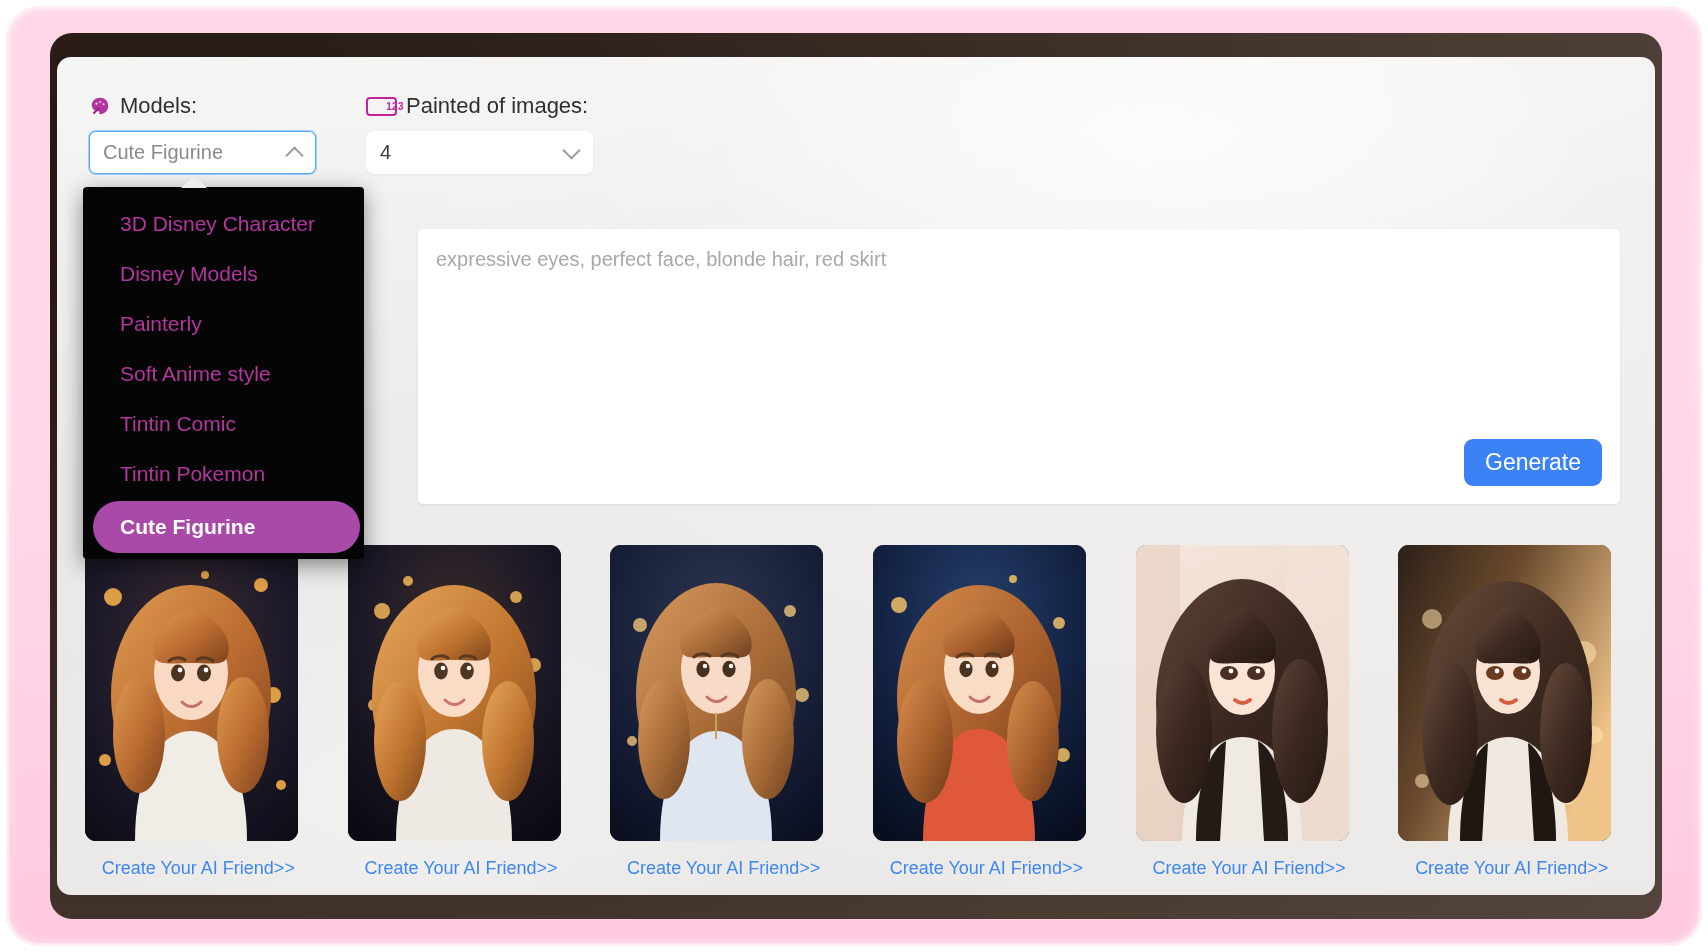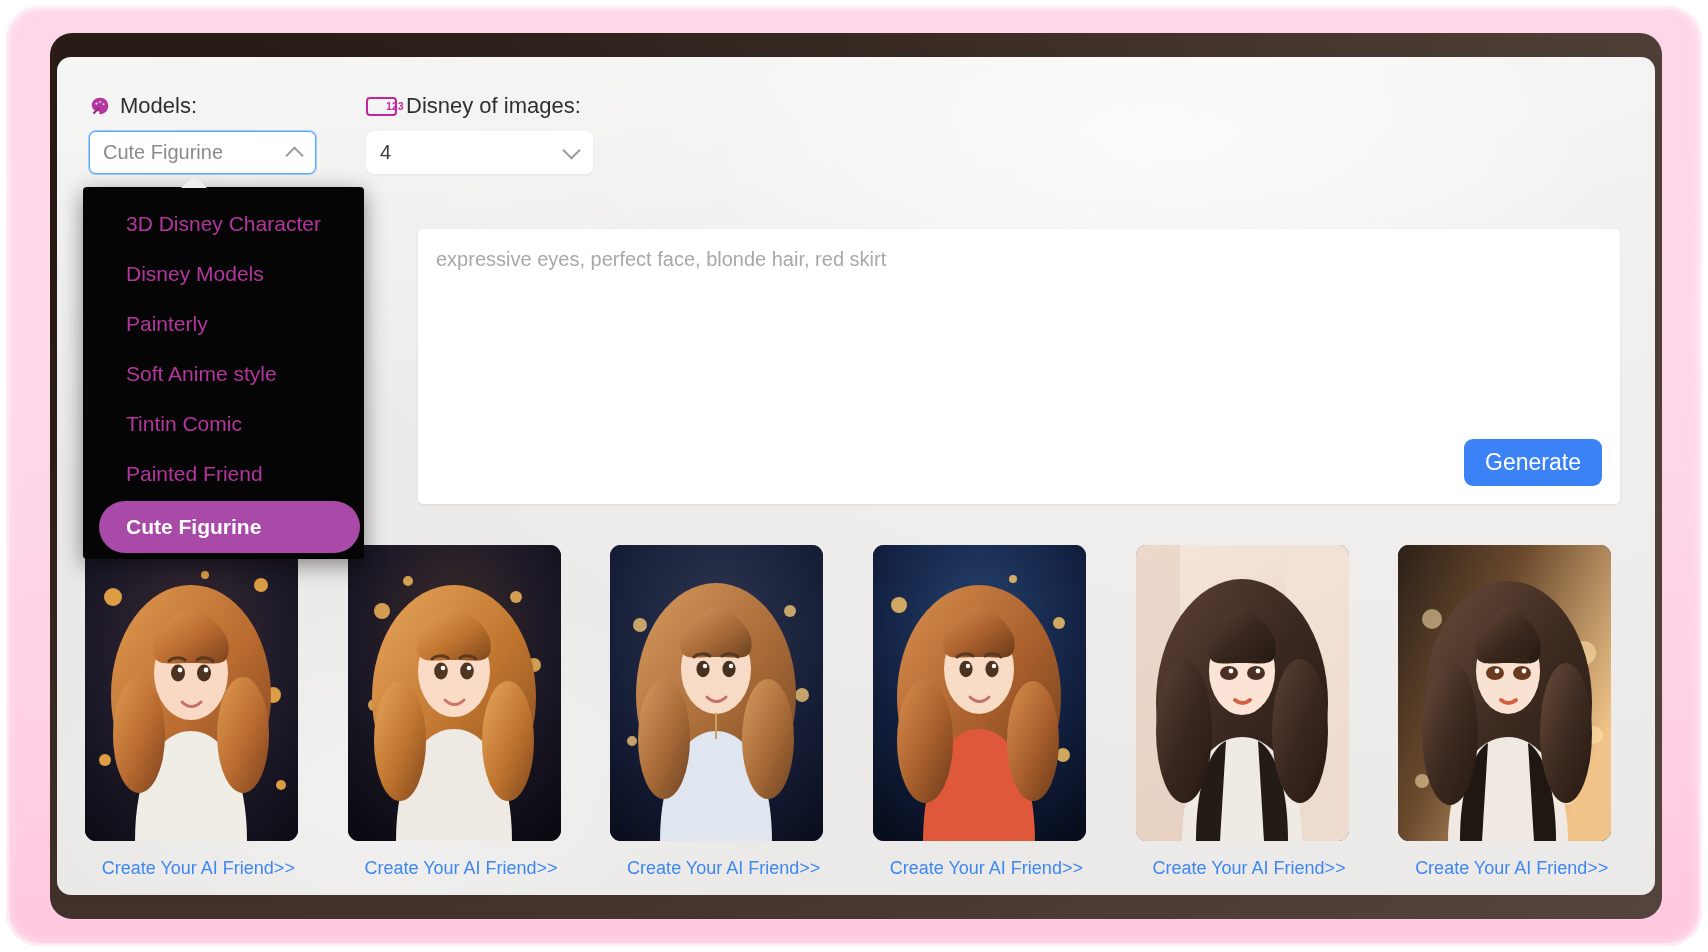--- a/index.html
+++ b/index.html
@@ -110,21 +110,21 @@
   .chev.down { transform: translateY(-70%) rotate(45deg); }
   .chev.up { transform: translateY(-30%) rotate(-135deg); }
 
   
   .dropdown {
     position: absolute;
     left: 26px; top: 130px;
     width: 281px;
     background: #050505;
     border-radius: 4px;
-    padding: 12px 0 6px 12px;
+    padding: 12px 0 6px 6px;
     z-index: 40;
     box-shadow: 0 6px 22px rgba(0,0,0,.45);
   }
   .dd-caret {
     position: absolute;
     top: -11px; left: 98px;
     width: 0; height: 0;
     border-left: 13px solid transparent;
     border-right: 13px solid transparent;
     border-bottom: 12px solid #f0eeed;
@@ -232,21 +232,21 @@
       </div>
       <div class="select-box focused">
         <span class="select-value">Cute Figurine</span>
         <span class="chev up"></span>
       </div>
     </div>
 
     <div class="ctl-group">
       <div class="ctl-label">
         <span class="num-icon">123</span>
-        <span>Disney of images:</span>
+        <span>Painted of images:</span>
       </div>
       <div class="select-box plain">
         <span class="select-value dark">4</span>
         <span class="chev down"></span>
       </div>
     </div>
 
   </div>
 
   <div class="prompt-wrap">
@@ -502,17 +502,17 @@
 
   </div>
 
   <div class="dropdown">
     <div class="dd-caret"></div>
     <div class="dd-item">3D Disney Character</div>
     <div class="dd-item">Disney Models</div>
     <div class="dd-item">Painterly</div>
     <div class="dd-item">Soft Anime style</div>
     <div class="dd-item">Tintin Comic</div>
-    <div class="dd-item">Painted Friend</div>
+    <div class="dd-item">Tintin Pokemon</div>
     <div class="dd-item selected">Cute Figurine</div>
   </div>
 
 </div>
 
 </body></html>

